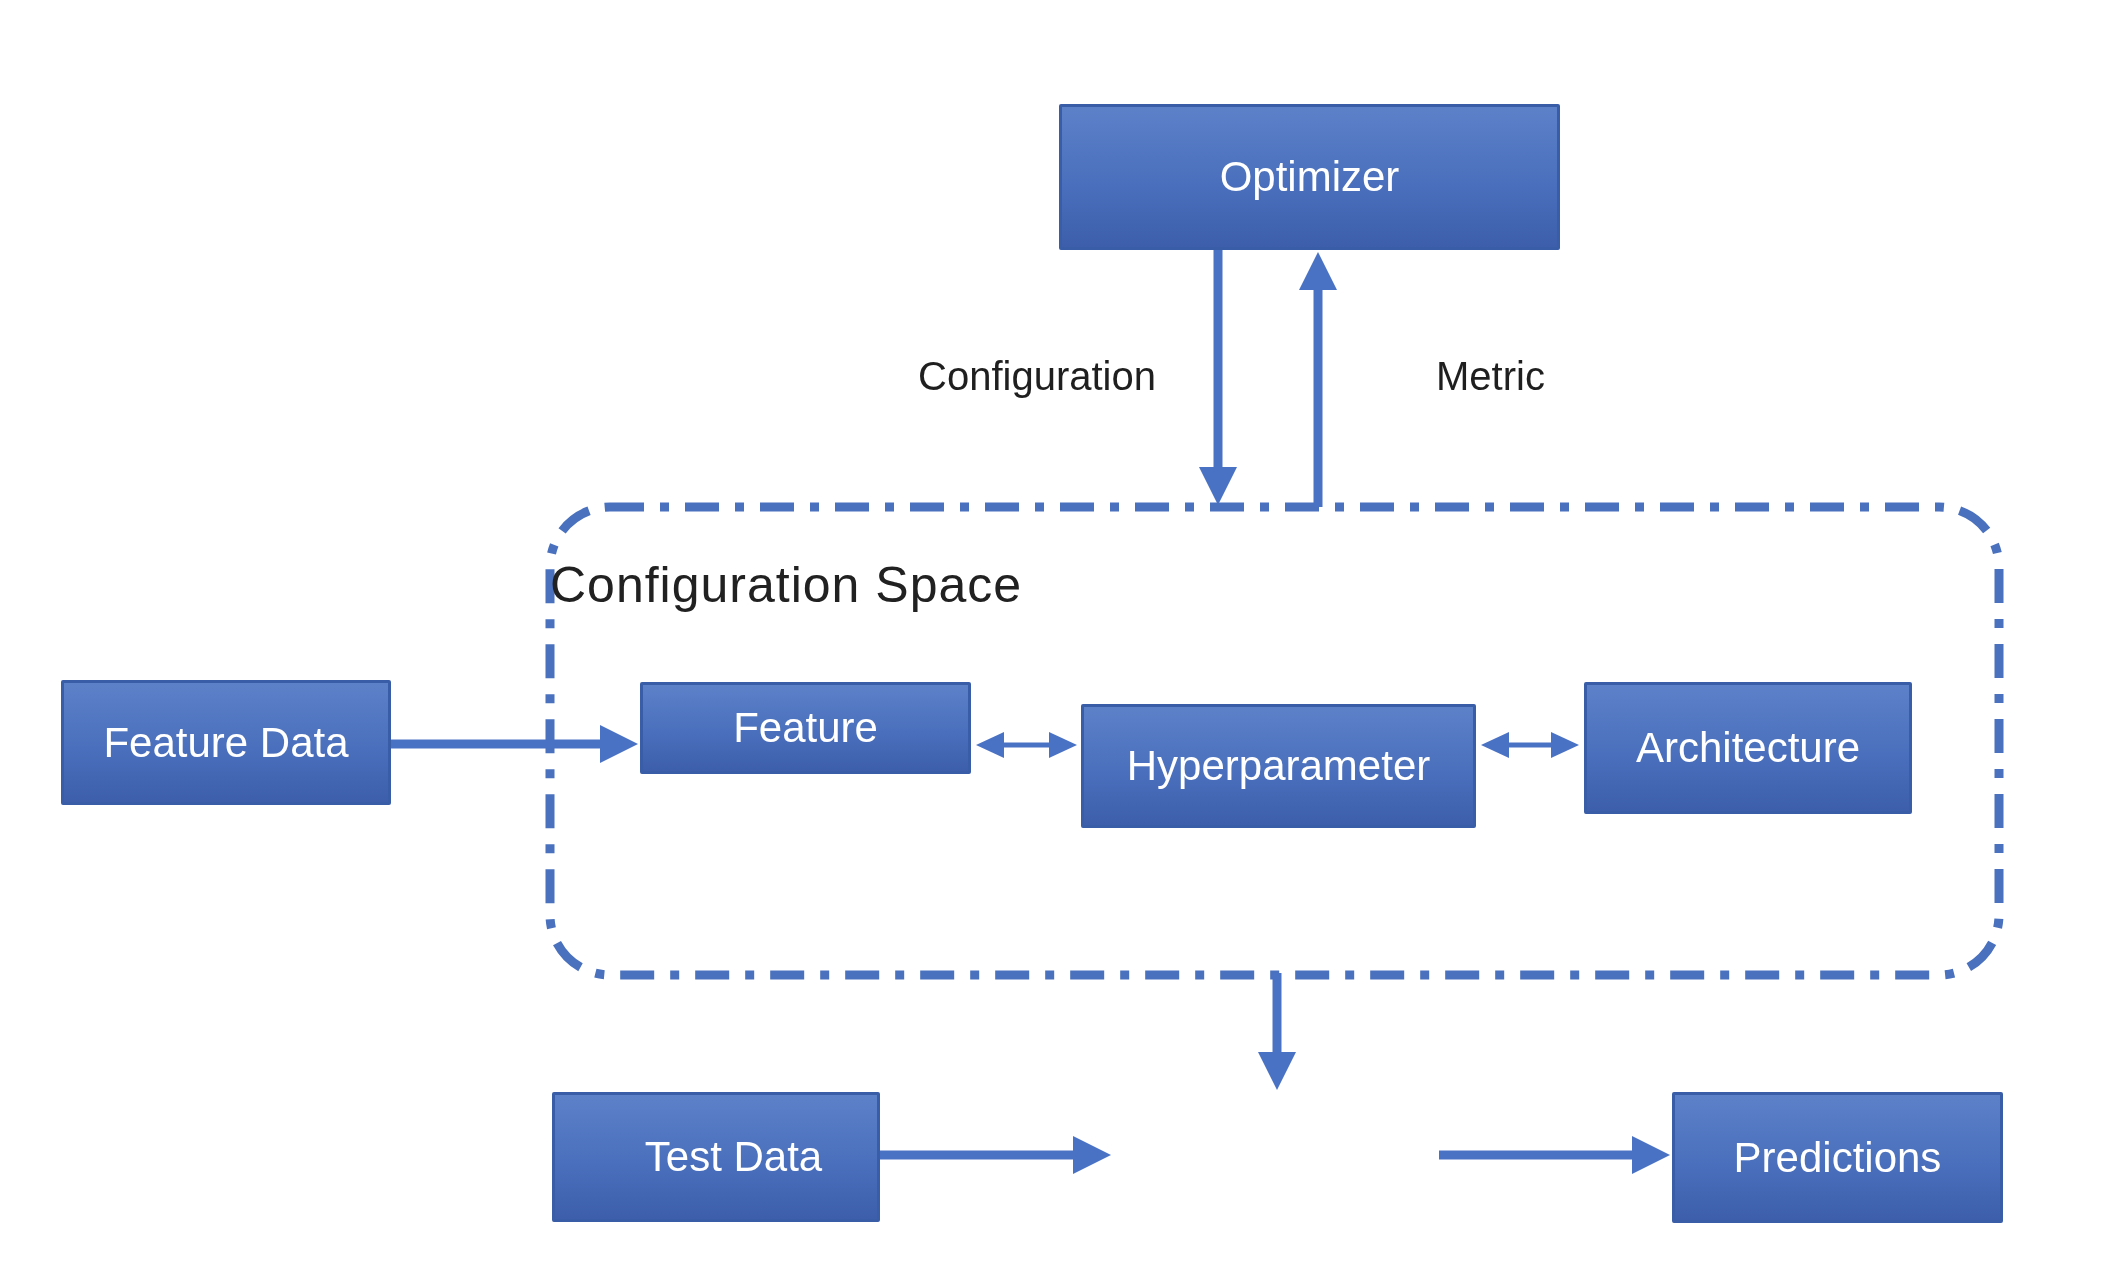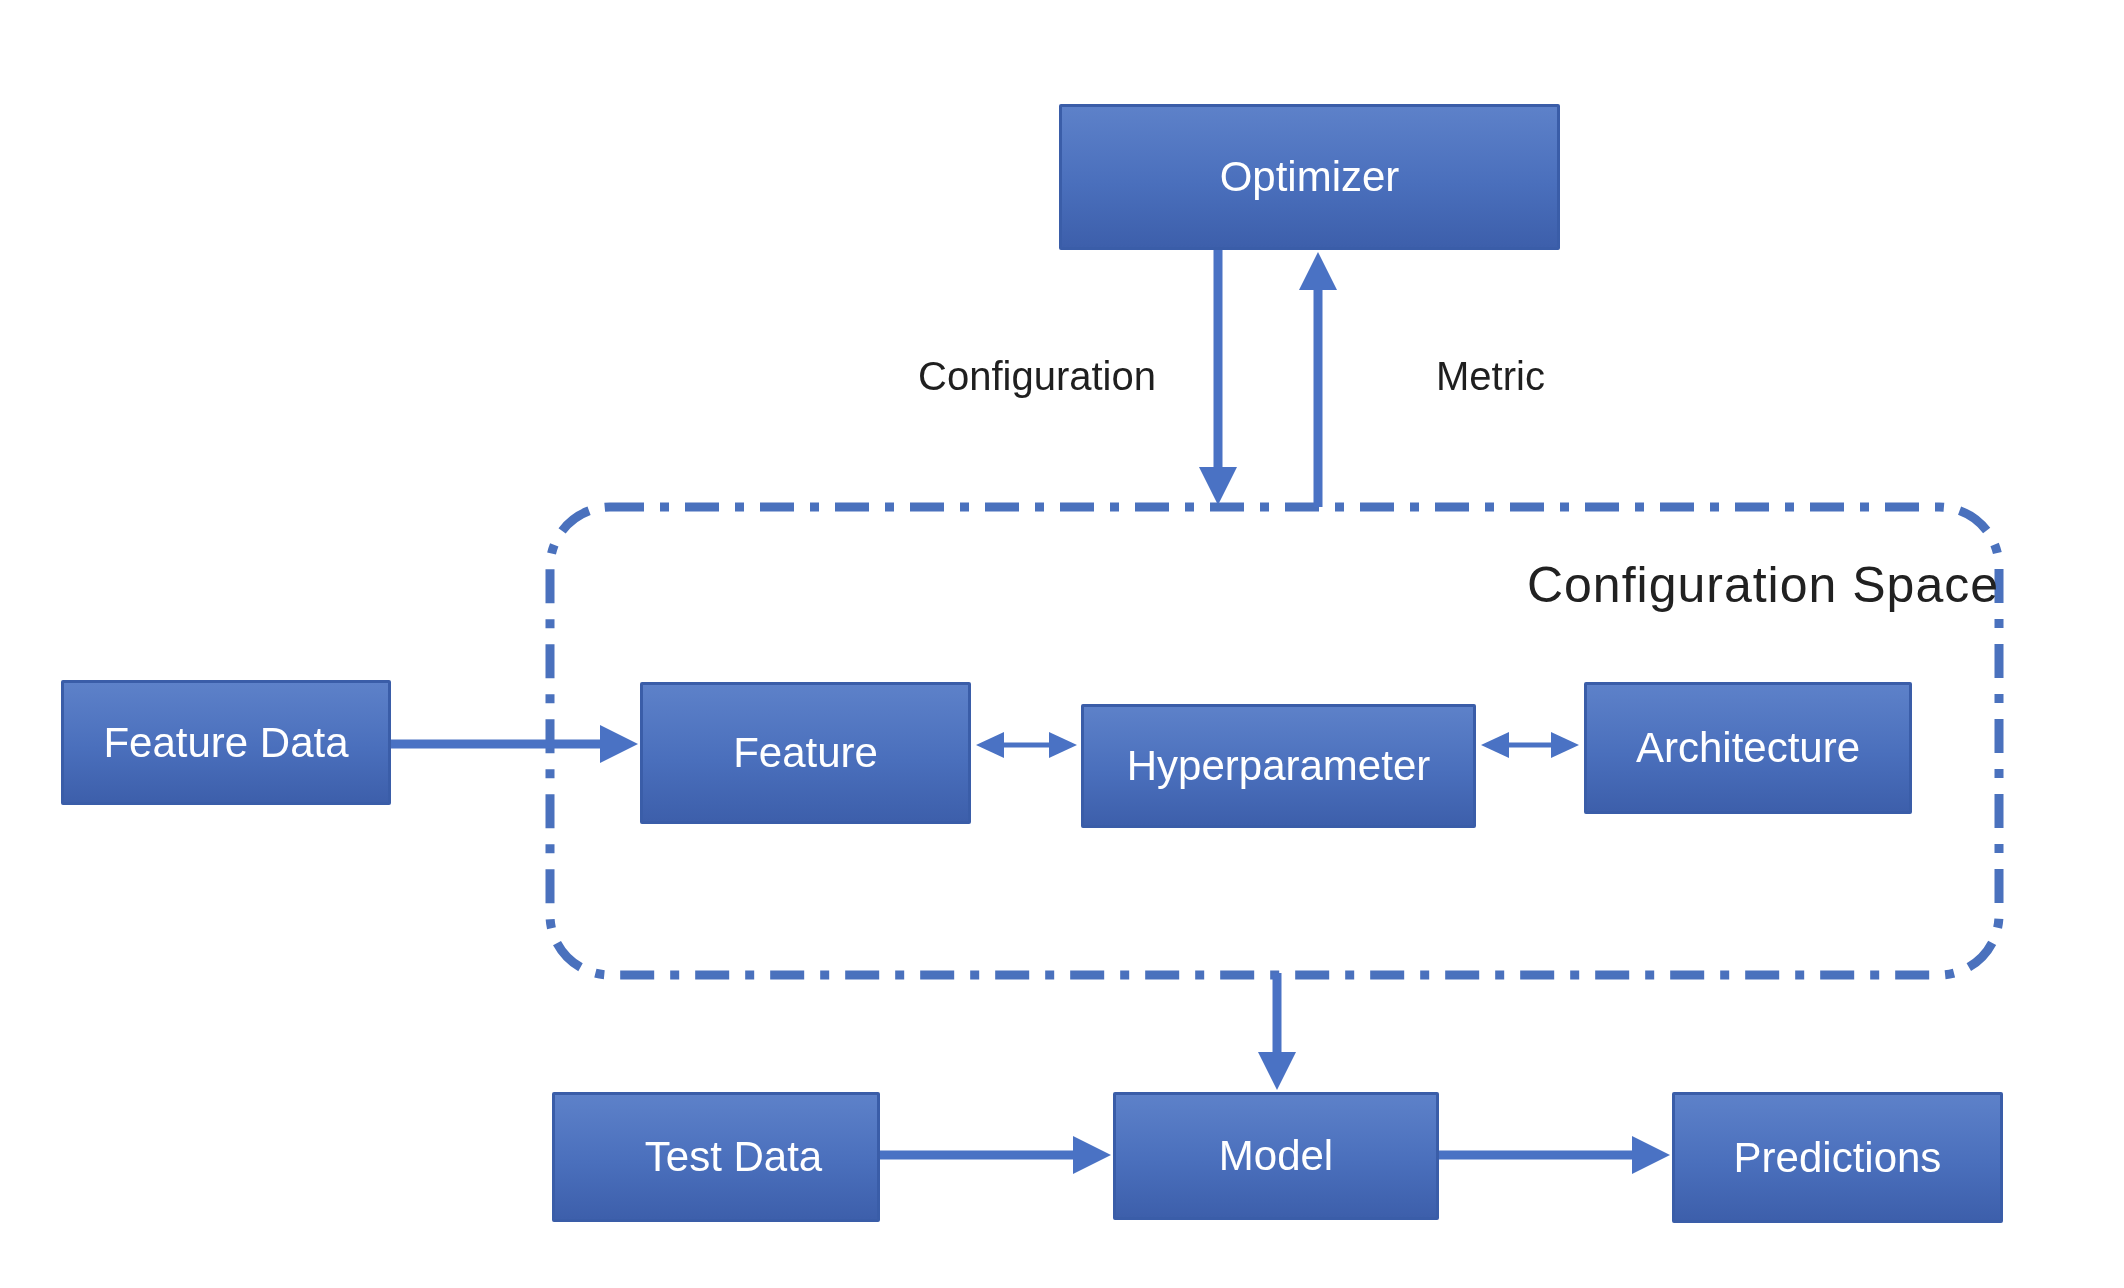--- a/index.html
+++ b/index.html
@@ -25,32 +25,32 @@
     color: #ffffff;
     font-size: 42px;
     display: flex;
     align-items: center;
     justify-content: center;
     text-align: center;
     white-space: nowrap;
   }
   .box-optimizer      { left: 1038px; top: 104px;  width: 501px; height: 146px; margin-left: 21px; }
   .box-training-data  { left: 61px;   top: 680px;  width: 330px; height: 125px; }
-  .box-feature        { left: 640px;  top: 682px;  width: 331px; height: 142px; }
+  .box-feature        { left: 640px;  top: 682px;  width: 331px; height: 92px; }
   .box-hyperparameter { left: 1081px; top: 704px;  width: 395px; height: 124px; }
   .box-architecture   { left: 1584px; top: 682px;  width: 328px; height: 132px; }
   .box-test-data      { left: 552px;  top: 1092px; width: 328px; height: 130px; padding-left: 35px; }
   .box-model          { left: 1113px; top: 1092px; width: 326px; height: 128px; }
   .box-predictions    { left: 1672px; top: 1092px; width: 331px; height: 131px; }
 
   .space-title {
     position: absolute;
     left: 550px; top: 556px;
     width: 1449px;
-    text-align: right;
+    text-align: left;
     color: #212121;
     font-size: 50px;
     letter-spacing: 1px;
   }
   .edge-label {
     position: absolute;
     color: #1f1f1f;
     font-size: 40px;
     white-space: nowrap;
   }
@@ -119,17 +119,16 @@
   <div class="box box-training-data">Feature Data</div>
 
   <div class="box box-feature">Feature</div>
 
   <div class="box box-hyperparameter">Hyperparameter</div>
 
   <div class="box box-architecture">Architecture</div>
 
   <div class="box box-test-data">Test Data</div>
 
-  <div class="box box-model">Model</div>
 
   <div class="box box-predictions">Predictions</div>
 
 </div>
 
 </body></html>

